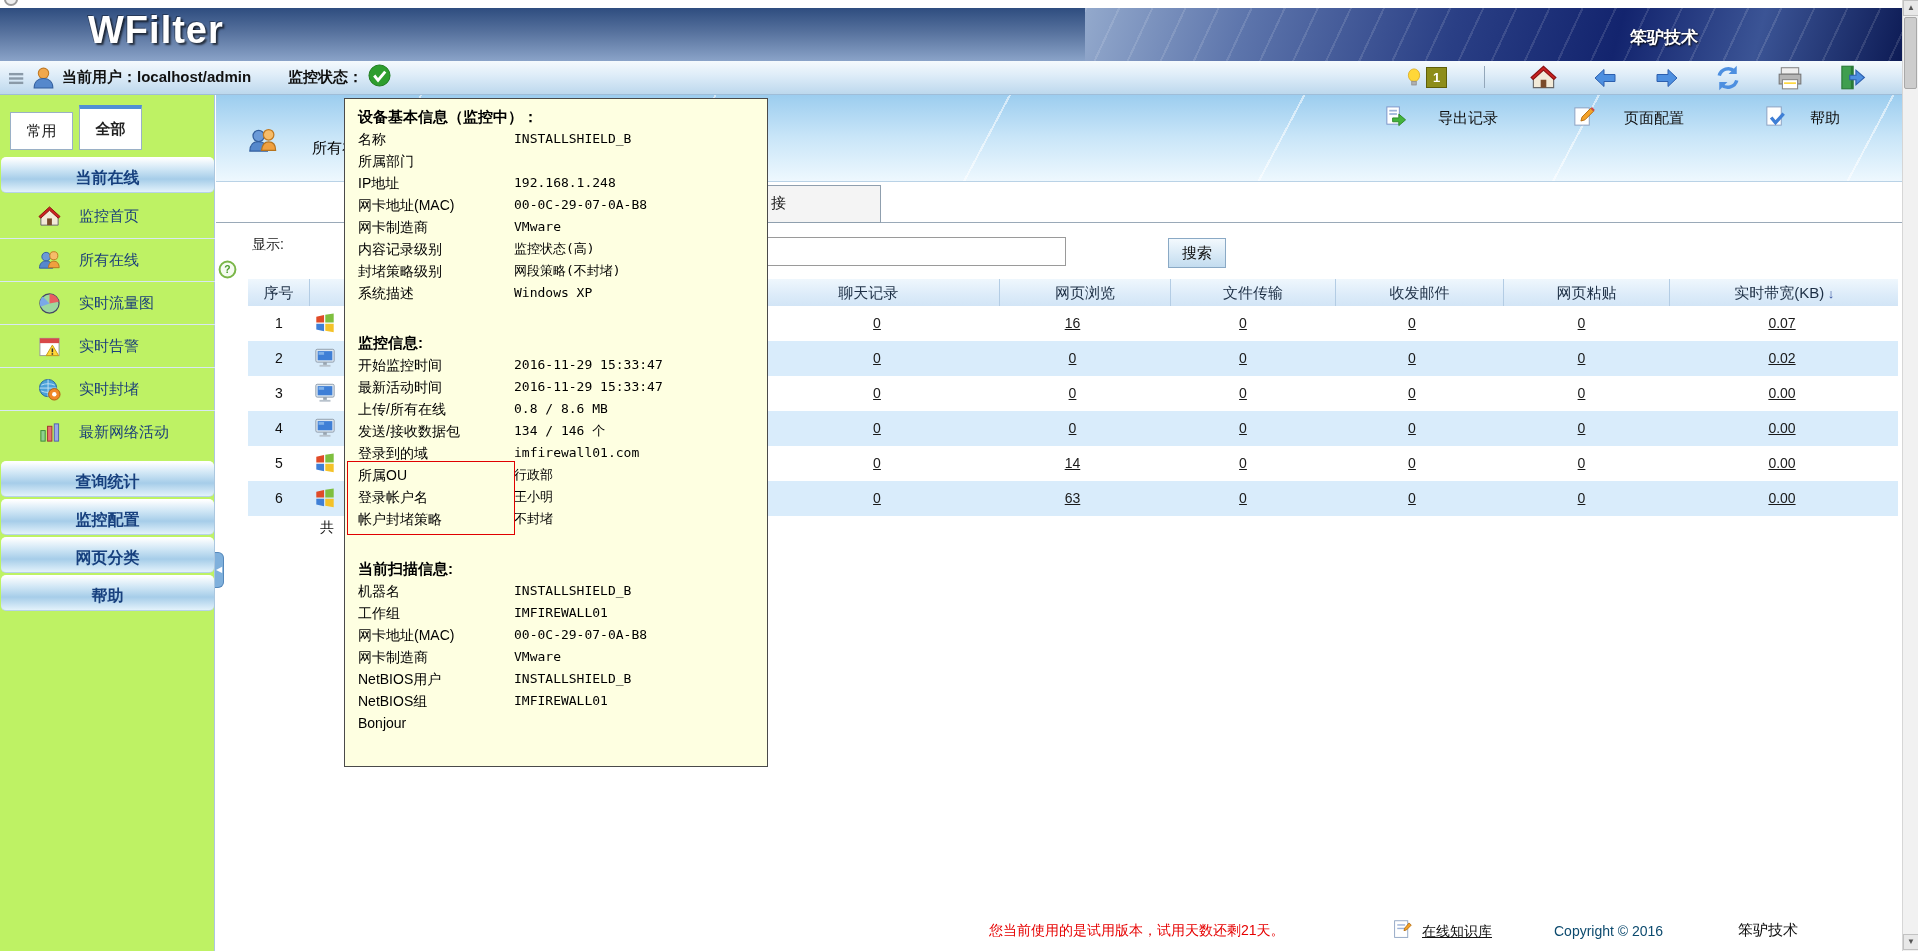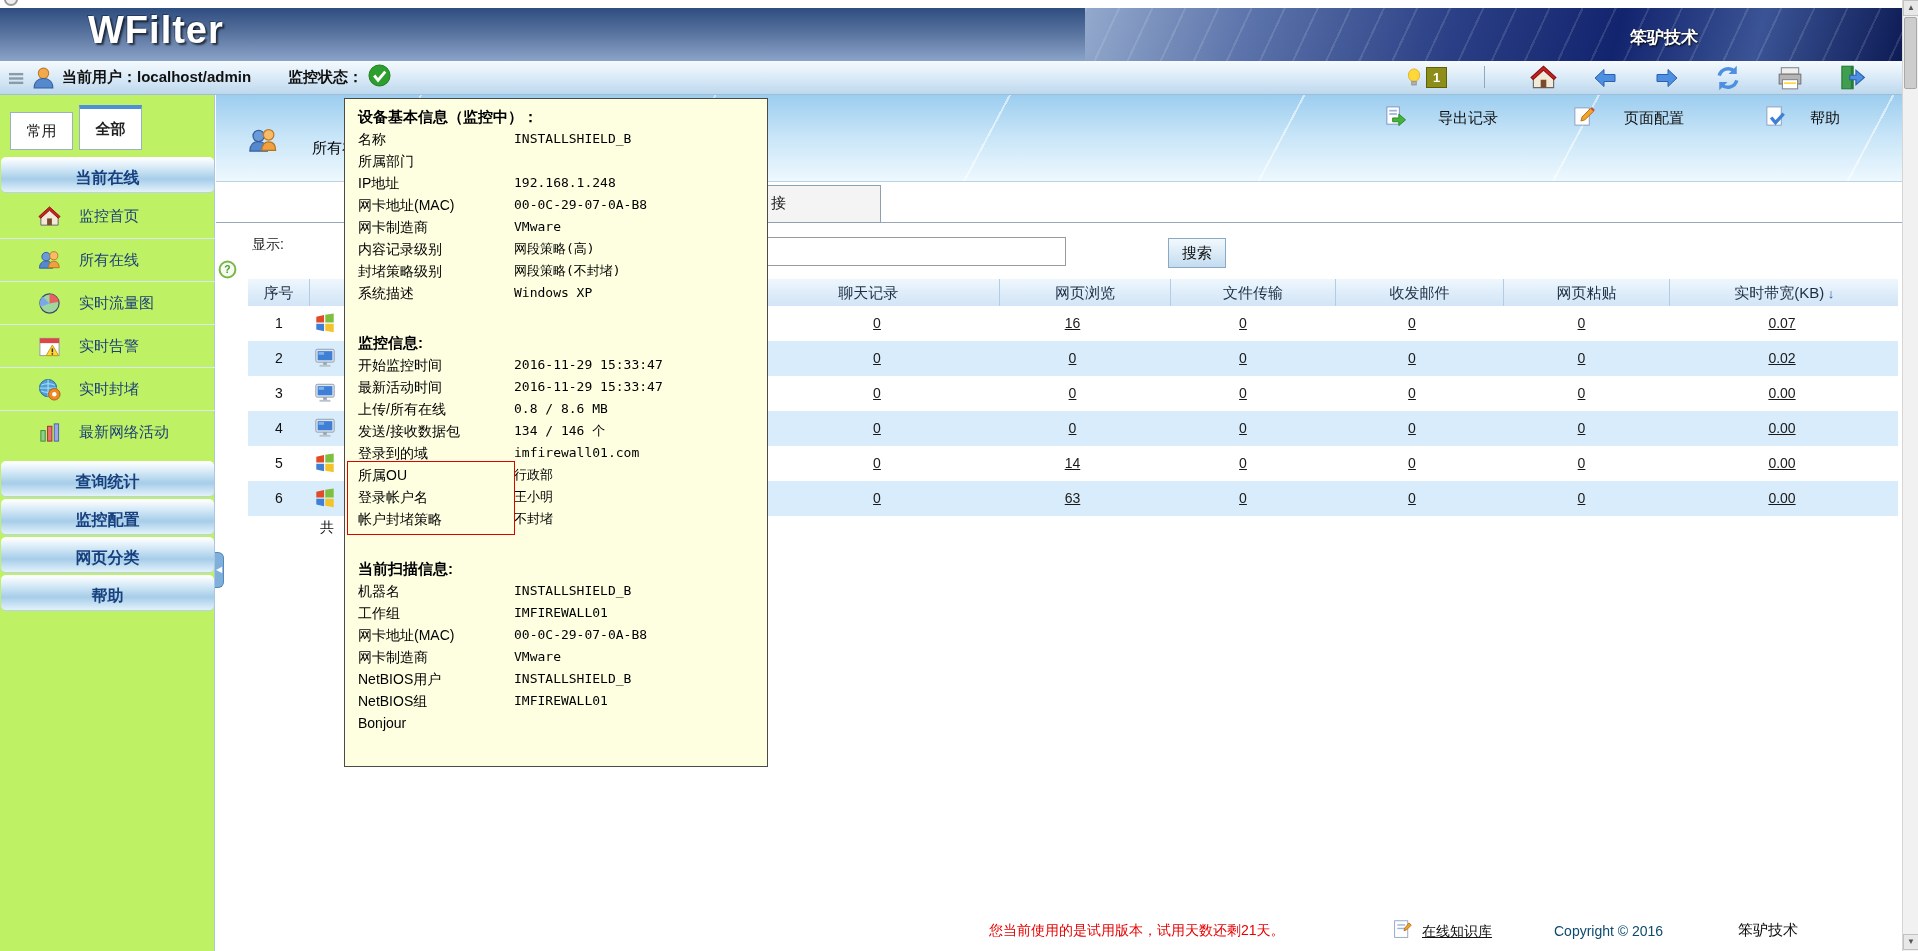--- a/index.html
+++ b/index.html
@@ -413,21 +413,21 @@
       <div class="tt-row">
         <span class="tt-label">网卡地址(MAC)</span>
         <span class="tt-value">00-0C-29-07-0A-B8</span>
       </div>
       <div class="tt-row">
         <span class="tt-label">网卡制造商</span>
         <span class="tt-value">VMware</span>
       </div>
       <div class="tt-row">
         <span class="tt-label">内容记录级别</span>
-        <span class="tt-value">网段策略(高)</span>
+        <span class="tt-value">监控状态(高)</span>
       </div>
       <div class="tt-row">
         <span class="tt-label">封堵策略级别</span>
         <span class="tt-value">网段策略(不封堵)</span>
       </div>
       <div class="tt-row">
         <span class="tt-label">系统描述</span>
         <span class="tt-value">Windows XP</span>
       </div>
       <div class="tt-title tt-gap">监控信息:</div>

